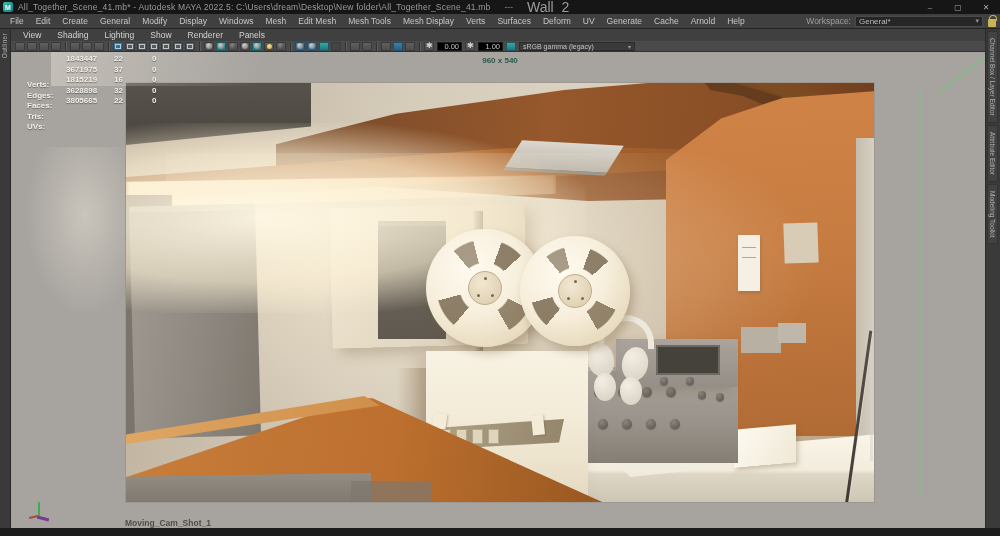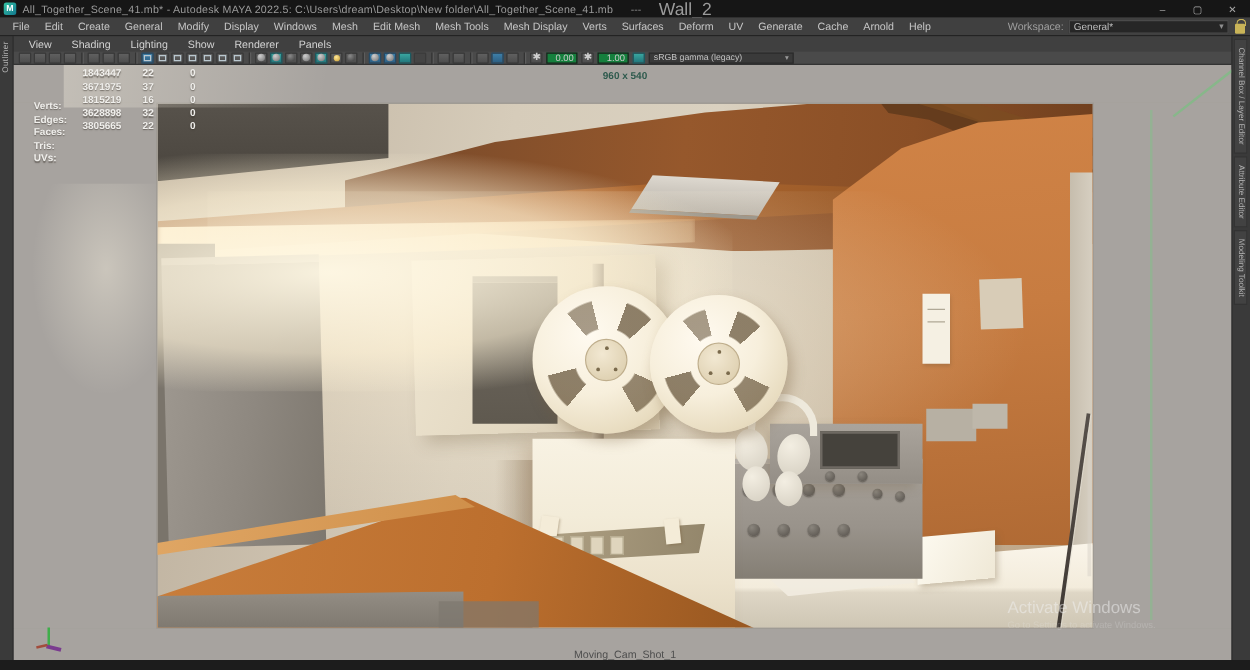--- a/index.html
+++ b/index.html
@@ -43,21 +43,21 @@
   .tsep{width:1px;height:9px;background:#333;box-shadow:1px 0 0 #5d5d5d;margin:0 3px;}
   .ti{width:10px;height:9px;margin:0 1px;background:linear-gradient(#606060,#4d4d4d);border:1px solid #393939;border-radius:1px;position:relative;}
   .ti.sph::before{content:"";position:absolute;left:1px;top:0px;width:6px;height:6px;border-radius:50%;background:radial-gradient(circle at 35% 30%,#cfcfcf,#6f6f6f);}
   .ti.dark::before{background:radial-gradient(circle at 35% 30%,#8a8a8a,#3a3a3a);}
   .ti.act{background:linear-gradient(#3e7fa8,#2d5f83);border-color:#254a66;}
   .ti.teal{background:linear-gradient(#3aa7a0,#21767c);border-color:#1b5a60;}
   .ti.bulb::before{content:"";position:absolute;left:2px;top:1px;width:5px;height:5px;border-radius:50%;background:radial-gradient(circle at 40% 35%,#ffe99a,#c79a2c);}
   .ti.dis{background:#444;border-color:#3a3a3a;}
   .ti.pane::before{content:"";position:absolute;inset:1px;border:1px solid #b9c7cf;}
   .ti.gear::before{content:"✱";position:absolute;left:1px;top:-2px;font-size:8px;color:#cfcfcf;}
-  .tfield{width:25px;height:9px;background:#15803d;border:1px solid #1c1c1c;color:#c9c9c9;font-size:7.5px;display:flex;align-items:center;justify-content:flex-end;padding:0 2px;margin:0 2px;}
+  .tfield{width:25px;height:9px;background:#000000;border:1px solid #1c1c1c;color:#c9c9c9;font-size:7.5px;display:flex;align-items:center;justify-content:flex-end;padding:0 2px;margin:0 2px;}
   #cm-dropdown{width:116px;height:9px;background:#3a3a3a;border:1px solid #2b2b2b;color:#c3c3c3;font-size:7px;display:flex;align-items:center;padding:0 3px;margin-left:2px;}
   #cm-caret{margin-left:auto;color:#9a9a9a;font-size:6px;}
 
   
   #viewport{position:absolute;left:11px;top:52px;width:974px;height:476px;background:#a09d98;overflow:hidden;}
   #gate{position:absolute;left:114px;top:30px;width:750px;height:421px;overflow:hidden;border:1px solid rgba(150,145,138,.45);}
   .abs{position:absolute;}
 
   
   #wall{inset:0;background:linear-gradient(100deg,#bdb09d 0%,#d6ccba 35%,#dad1c0 55%,#c8b9a2 75%,#bc9f7e 100%);}
@@ -134,21 +134,21 @@
   #streak1{left:14px;top:95px;width:100px;height:170px;background:radial-gradient(ellipse at 60% 40%,rgba(255,248,230,.4),rgba(255,248,230,0) 70%);}
   #streak2{left:40px;top:0;width:300px;height:34px;background:linear-gradient(100deg,rgba(255,248,232,.32),rgba(255,248,232,0) 70%);}
   #sel-vline{left:909px;top:36px;width:1.5px;height:408px;background:rgba(120,200,130,.4);}
   #sel-diag{left:928px;top:40px;width:70px;height:1.5px;background:rgba(110,200,120,.55);transform:rotate(-38deg);transform-origin:left bottom;}
 
   
   .hud-row{position:absolute;height:10px;font-size:8px;font-weight:bold;color:#f0efec;text-shadow:0 1px 1px rgba(55,50,42,.55);}
   .hud-row span{position:absolute;white-space:nowrap;}
   .h-label{left:5px;margin-top:26px;}.h-total{left:44px;}.h-sel{left:75px;width:26px;text-align:right;}.h-extra{left:130px;}
   #hud-res{position:absolute;left:114px;top:4px;width:750px;text-align:center;font-size:8px;font-weight:bold;color:#2e5a4d;}
-  #hud-cam{position:absolute;left:114px;top:466px;width:750px;text-align:center;font-size:8.5px;font-weight:normal;color:#4e4e4e;}
+  #hud-cam{position:absolute;left:114px;top:466px;width:750px;font-size:8.5px;font-weight:bold;color:#4e4e4e;}
   
   #gizmo{position:absolute;left:12px;top:448px;width:36px;height:26px;}
   #axis-y{position:absolute;left:15px;top:2px;width:2px;height:15px;background:#3fae4a;}
   #axis-z{position:absolute;left:14px;top:17px;width:12px;height:3px;background:#7a3b8f;transform:rotate(14deg);}
   #axis-x{position:absolute;left:6px;top:16px;width:9px;height:2px;background:#a24c3c;transform:rotate(-12deg);}
   
   #watermark{position:absolute;left:795px;top:426px;pointer-events:none;}
   #wm1{font-size:13.5px;color:rgba(242,242,242,.5);}
   #wm2{font-size:7.5px;color:rgba(235,235,235,.22);margin-top:2px;}
 
@@ -408,20 +408,16 @@
 
     <div id="hud-res">960 x 540</div>
     <div id="hud-cam">Moving_Cam_Shot_1</div>
 
     <div id="gizmo">
       <div id="axis-y"></div>
       <div id="axis-z"></div>
       <div id="axis-x"></div>
     </div>
 
-    <div id="watermark">
-      <div id="wm1">Activate Windows</div>
-      <div id="wm2">Go to Settings to activate Windows.</div>
-    </div>
   </div>
 
   <div id="bottombar"></div>
 </div>
 
 </body></html>

